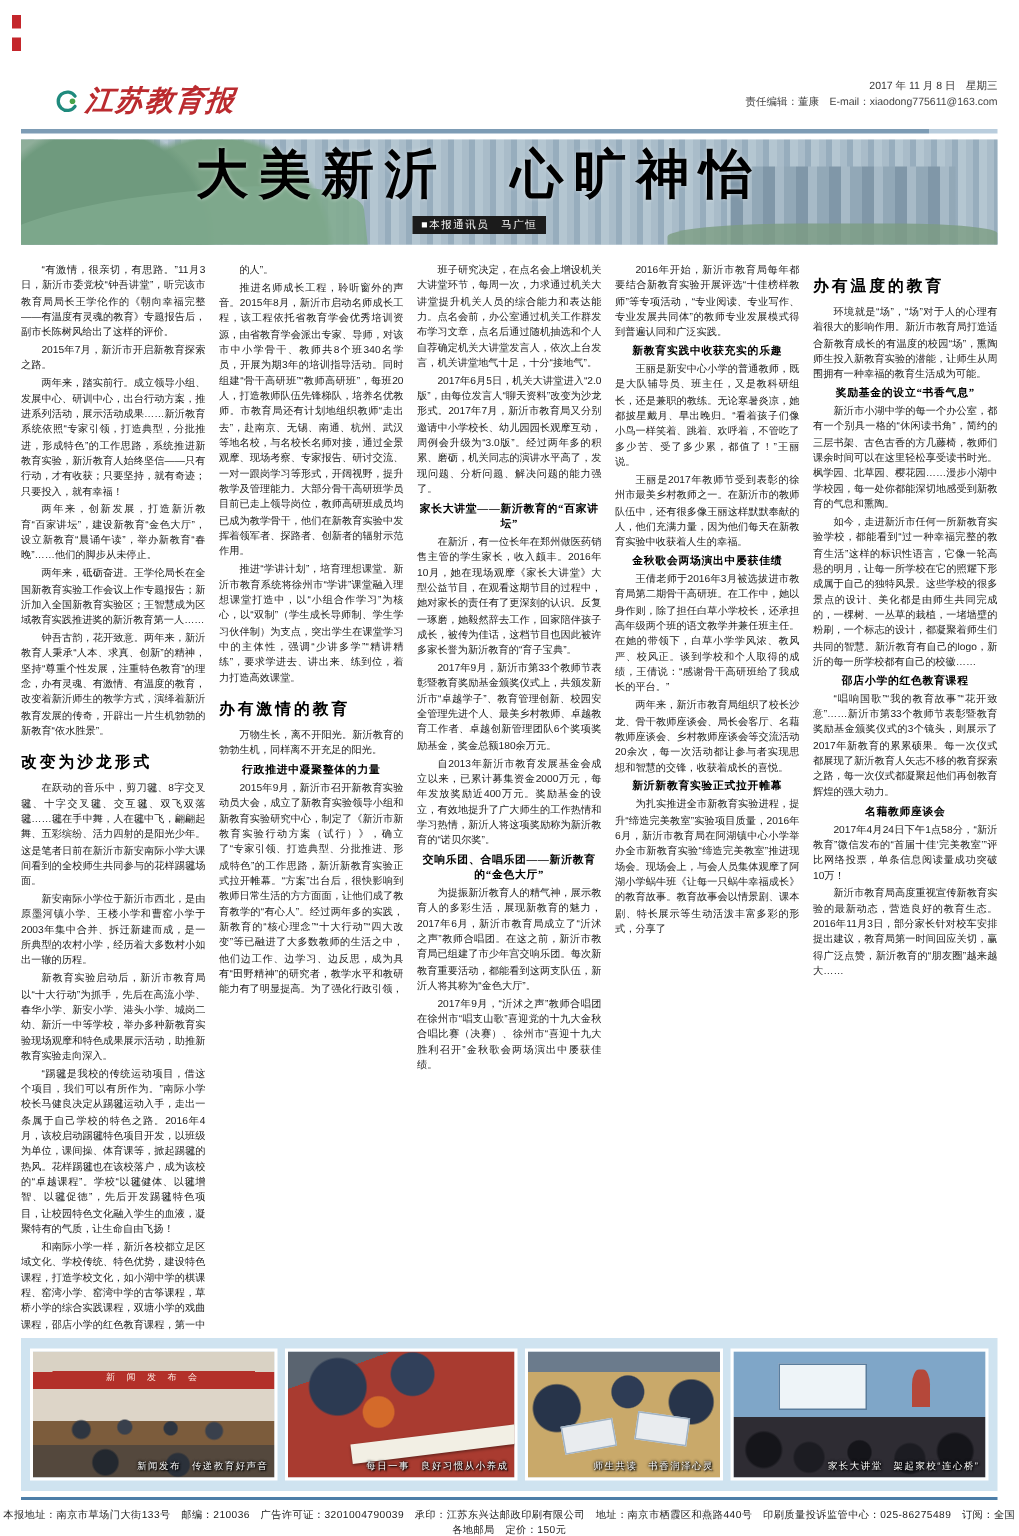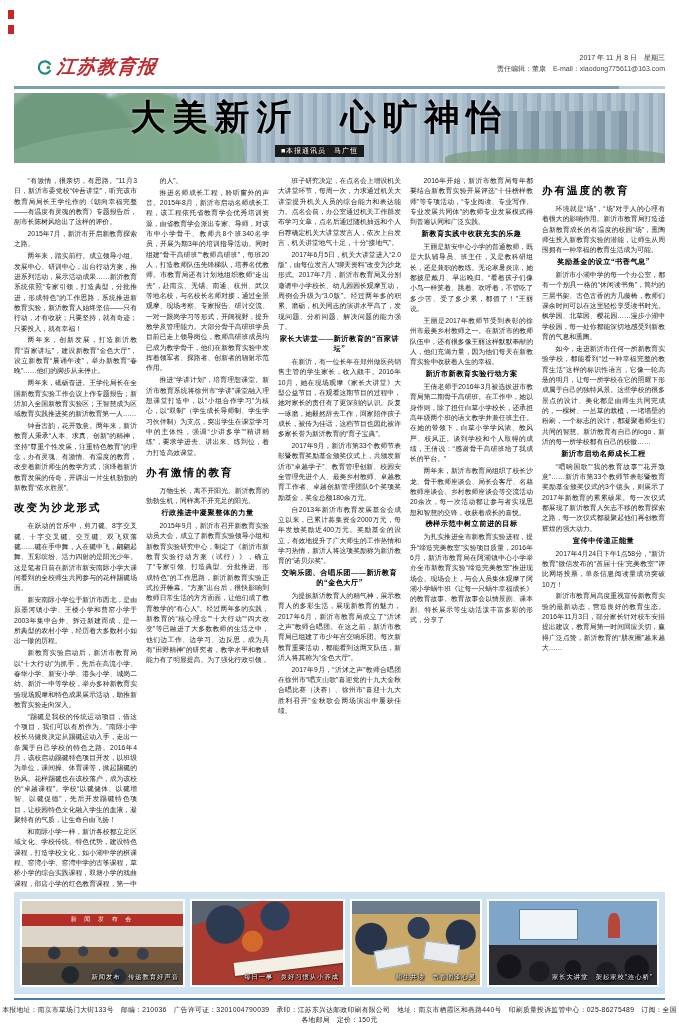--- a/index.html
+++ b/index.html
@@ -159,35 +159,35 @@
       <p>自2013年新沂市教育发展基金会成立以来，已累计募集资金2000万元，每年发放奖励近400万元。奖励基金的设立，有效地提升了广大师生的工作热情和学习热情，新沂人将这项奖励称为新沂教育的“诺贝尔奖”。</p>
       <div class="blk-h3">交响乐团、合唱乐团——新沂教育的“金色大厅”</div>
       <p>为提振新沂教育人的精气神，展示教育人的多彩生活，展现新教育的魅力，2017年6月，新沂市教育局成立了“沂沭之声”教师合唱团。在这之前，新沂市教育局已组建了市少年宫交响乐团。每次新教育重要活动，都能看到这两支队伍，新沂人将其称为“金色大厅”。</p>
       <p>2017年9月，“沂沭之声”教师合唱团在徐州市“唱支山歌”喜迎党的十九大金秋合唱比赛（决赛）、徐州市“喜迎十九大胜利召开”金秋歌会两场演出中屡获佳绩。</p>
     </div>
   <div class="col">
       <p>2016年开始，新沂市教育局每年都要结合新教育实验开展评选“十佳榜样教师”等专项活动，“专业阅读、专业写作、专业发展共同体”的教师专业发展模式得到普遍认同和广泛实践。</p>
       <div class="blk-h3">新教育实践中收获充实的乐趣</div>
       <p>王丽是新安中心小学的普通教师，既是大队辅导员、班主任，又是教科研组长，还是兼职的教练。无论寒暑炎凉，她都披星戴月、早出晚归。“看着孩子们像小鸟一样笑着、跳着、欢呼着，不管吃了多少苦、受了多少累，都值了！”王丽说。</p>
       <p>王丽是2017年教师节受到表彰的徐州市最美乡村教师之一。在新沂市的教师队伍中，还有很多像王丽这样默默奉献的人，他们充满力量，因为他们每天在新教育实验中收获着人生的幸福。</p>
-      <div class="blk-h3">新沂市新教育实验行动方案</div>
+      <div class="blk-h3">金秋歌会两场演出中屡获佳绩</div>
       <p>王倩老师于2016年3月被选拔进市教育局第二期骨干高研班。在工作中，她以身作则，除了担任白草小学校长，还承担高年级两个班的语文教学并兼任班主任。在她的带领下，白草小学学风浓、教风严、校风正。谈到学校和个人取得的成绩，王倩说：“感谢骨干高研班给了我成长的平台。”</p>
       <p>两年来，新沂市教育局组织了校长沙龙、骨干教师座谈会、局长会客厅、名藉教师座谈会、乡村教师座谈会等交流活动20余次，每一次活动都让参与者实现思想和智慧的交锋，收获着成长的喜悦。</p>
-      <div class="blk-h3">榜样示范中树立前进的目标</div>
+      <div class="blk-h3">新沂新教育实验正式拉开帷幕</div>
       <p>为扎实推进全市新教育实验进程，提升“缔造完美教室”实验项目质量，2016年6月，新沂市教育局在阿湖镇中心小学举办全市新教育实验“缔造完美教室”推进现场会。现场会上，与会人员集体观摩了阿湖小学蜗牛班《让每一只蜗牛幸福成长》的教育故事。教育故事会以情景剧、课本剧、特长展示等生动活泼丰富多彩的形式，分享了</p>
     </div>
   <div class="col">
       <div class="blk-h2">办有温度的教育</div>
       <p>环境就是“场”，“场”对于人的心理有着很大的影响作用。新沂市教育局打造适合新教育成长的有温度的校园“场”，熏陶师生投入新教育实验的潜能，让师生从周围拥有一种幸福的教育生活成为可能。</p>
       <div class="blk-h3">奖励基金的设立“书香气息”</div>
       <p>新沂市小湖中学的每一个办公室，都有一个别具一格的“休闲读书角”，简约的三层书架、古色古香的方几藤椅，教师们课余时间可以在这里轻松享受读书时光。枫学园、北草园、樱花园……漫步小湖中学校园，每一处你都能深切地感受到新教育的气息和熏陶。</p>
       <p>如今，走进新沂市任何一所新教育实验学校，都能看到“过一种幸福完整的教育生活”这样的标识性语言，它像一轮高悬的明月，让每一所学校在它的照耀下形成属于自己的独特风景。这些学校的很多景点的设计、美化都是由师生共同完成的，一棵树、一丛草的栽植，一堵墙壁的粉刷，一个标志的设计，都凝聚着师生们共同的智慧。新沂教育有自己的logo，新沂的每一所学校都有自己的校徽……</p>
-      <div class="blk-h3">新沂市启动名师成长工程</div>
+      <div class="blk-h3">邵店小学的红色教育课程</div>
       <p>“唱响国歌”“我的教育故事”“花开致意”……新沂市第33个教师节表彰暨教育奖励基金颁奖仪式的3个镜头，则展示了2017年新教育的累累硕果。每一次仪式都展现了新沂教育人矢志不移的教育探索之路，每一次仪式都凝聚起他们再创教育辉煌的强大动力。</p>
-      <div class="blk-h3">宣传中传递正能量</div>
+      <div class="blk-h3">名藉教师座谈会</div>
       <p>2017年4月24日下午1点58分，“新沂教育”微信发布的“首届十佳‘完美教室’”评比网络投票，单条信息阅读量成功突破10万！</p>
       <p>新沂市教育局高度重视宣传新教育实验的最新动态，营造良好的教育生态。2016年11月3日，部分家长针对校车安排提出建议，教育局第一时间回应关切，赢得广泛点赞，新沂教育的“朋友圈”越来越大……</p>
     </div>
 </div>
 
 <div class="photo-panel">
   <div class="photo ph1">
     <div class="banner-red">新 闻 发 布 会</div>
     <div class="caption">新闻发布　传递教育好声音</div>
   </div>

